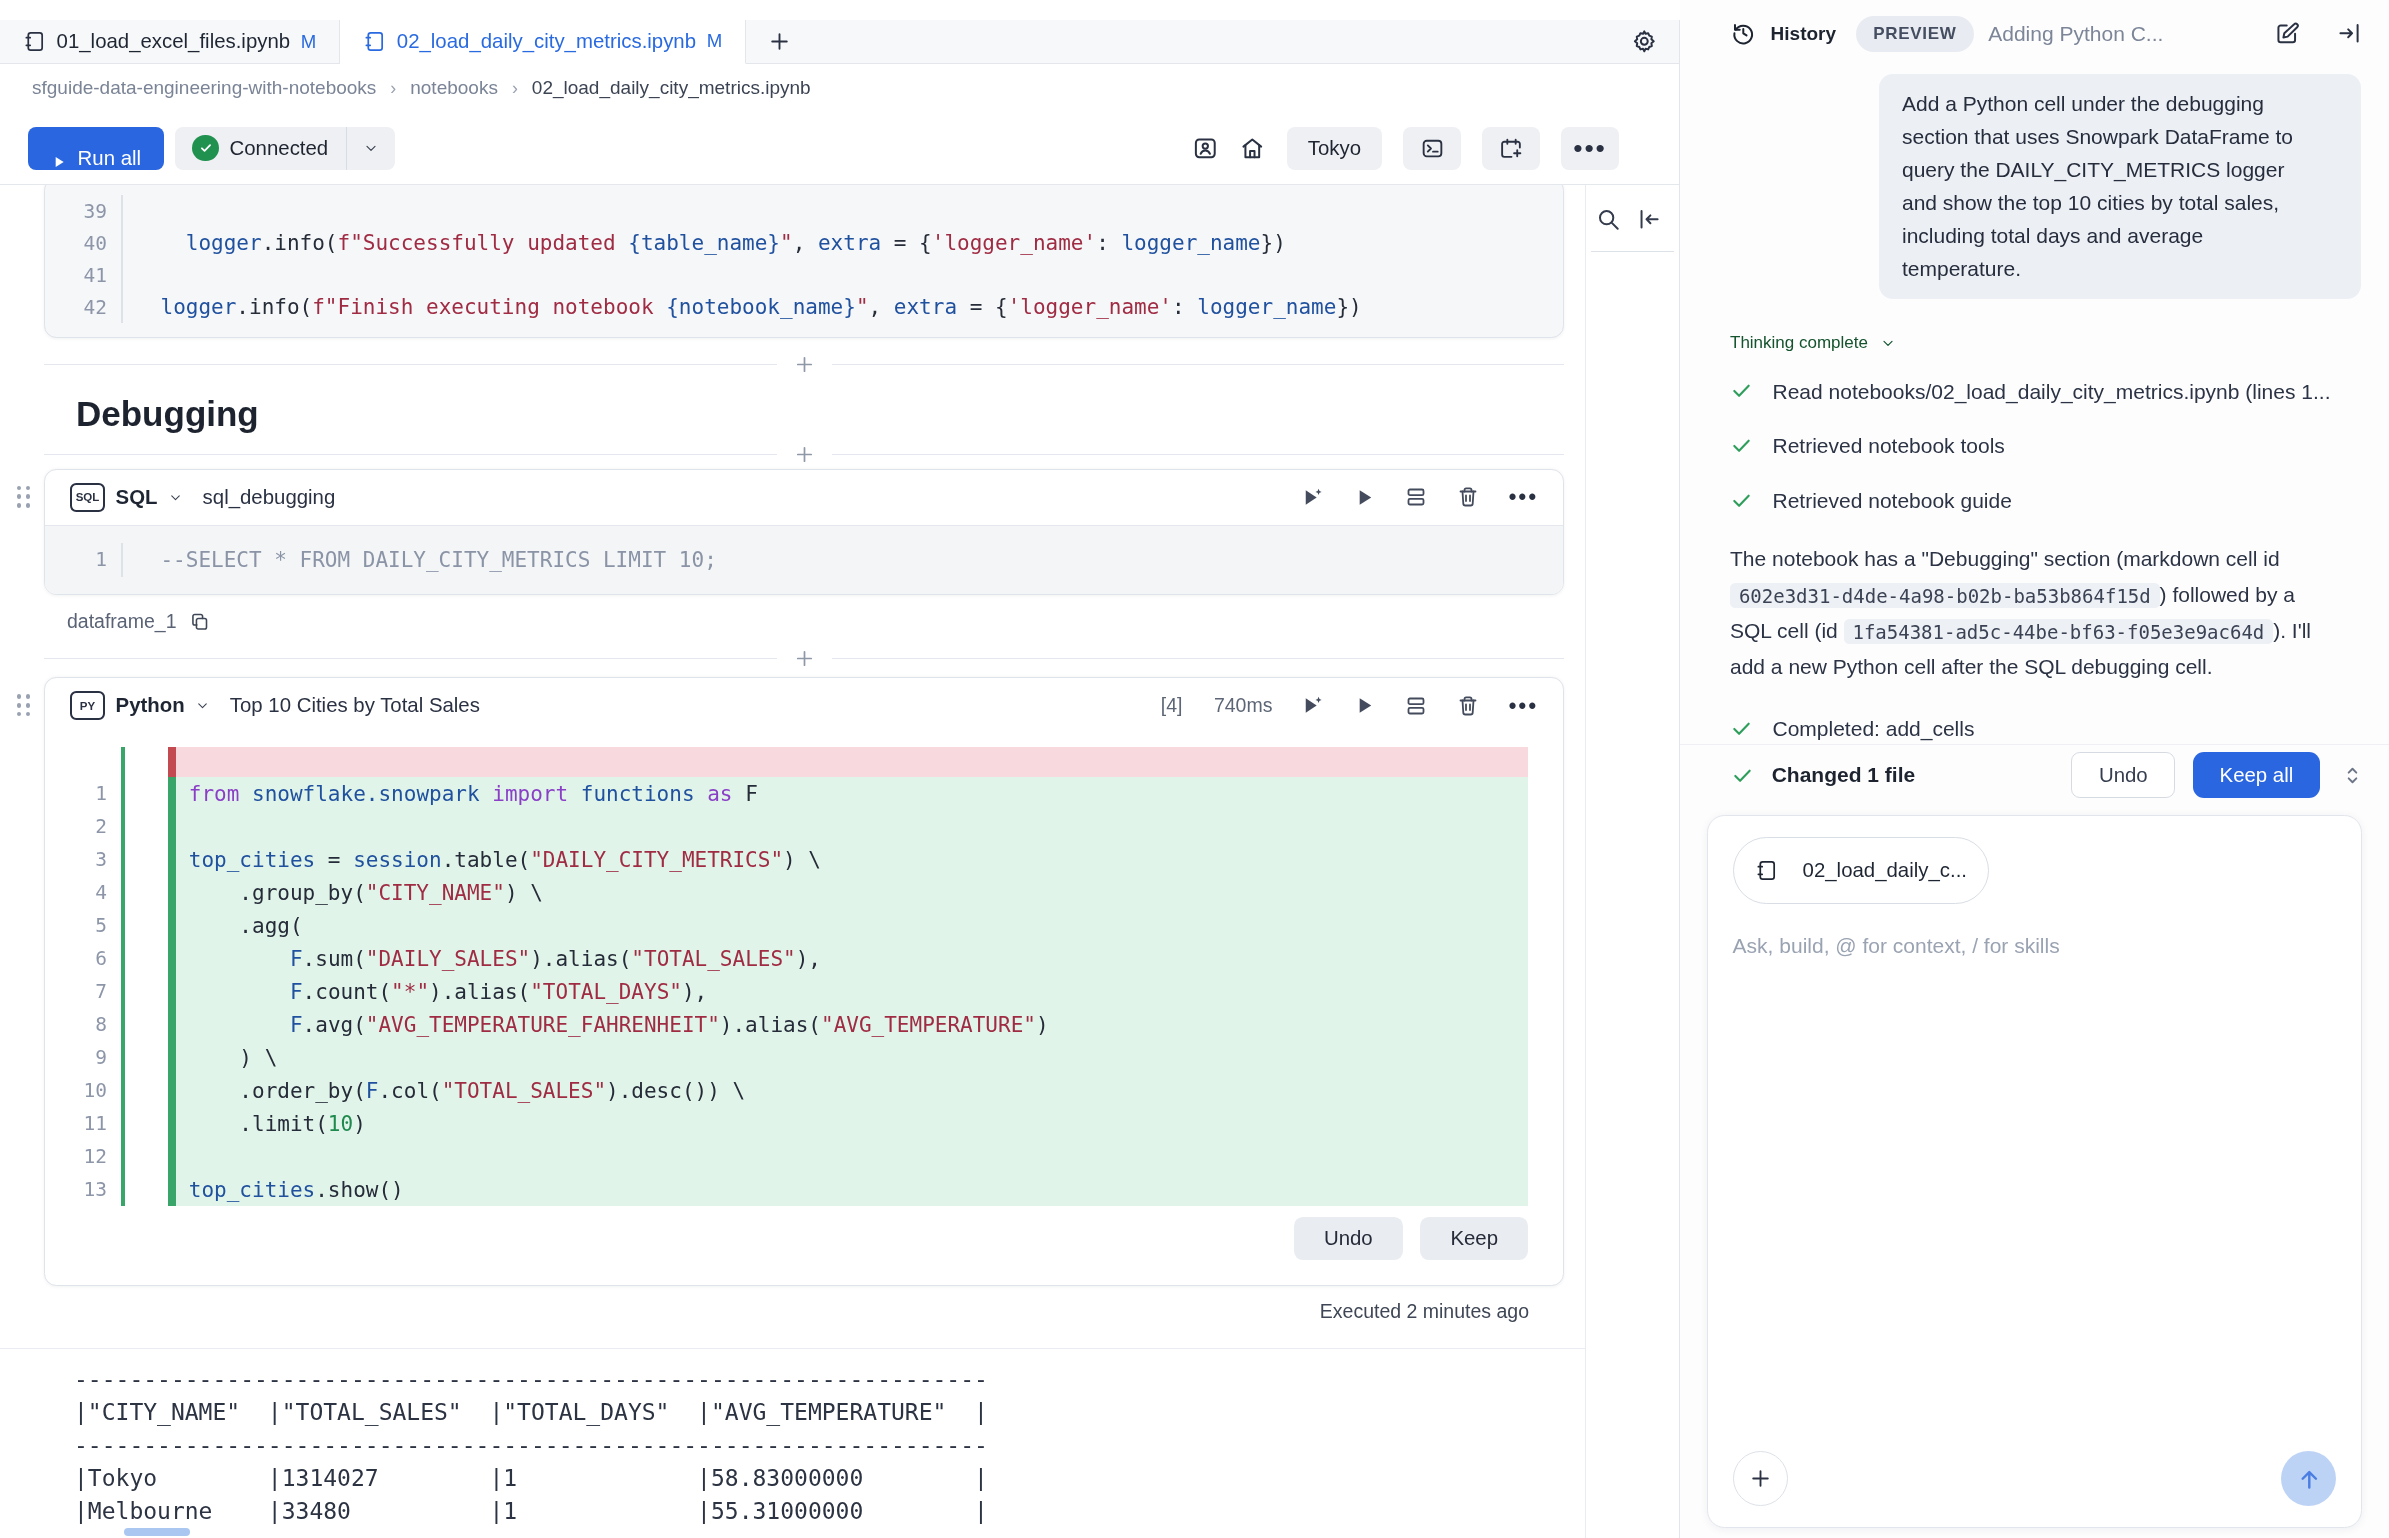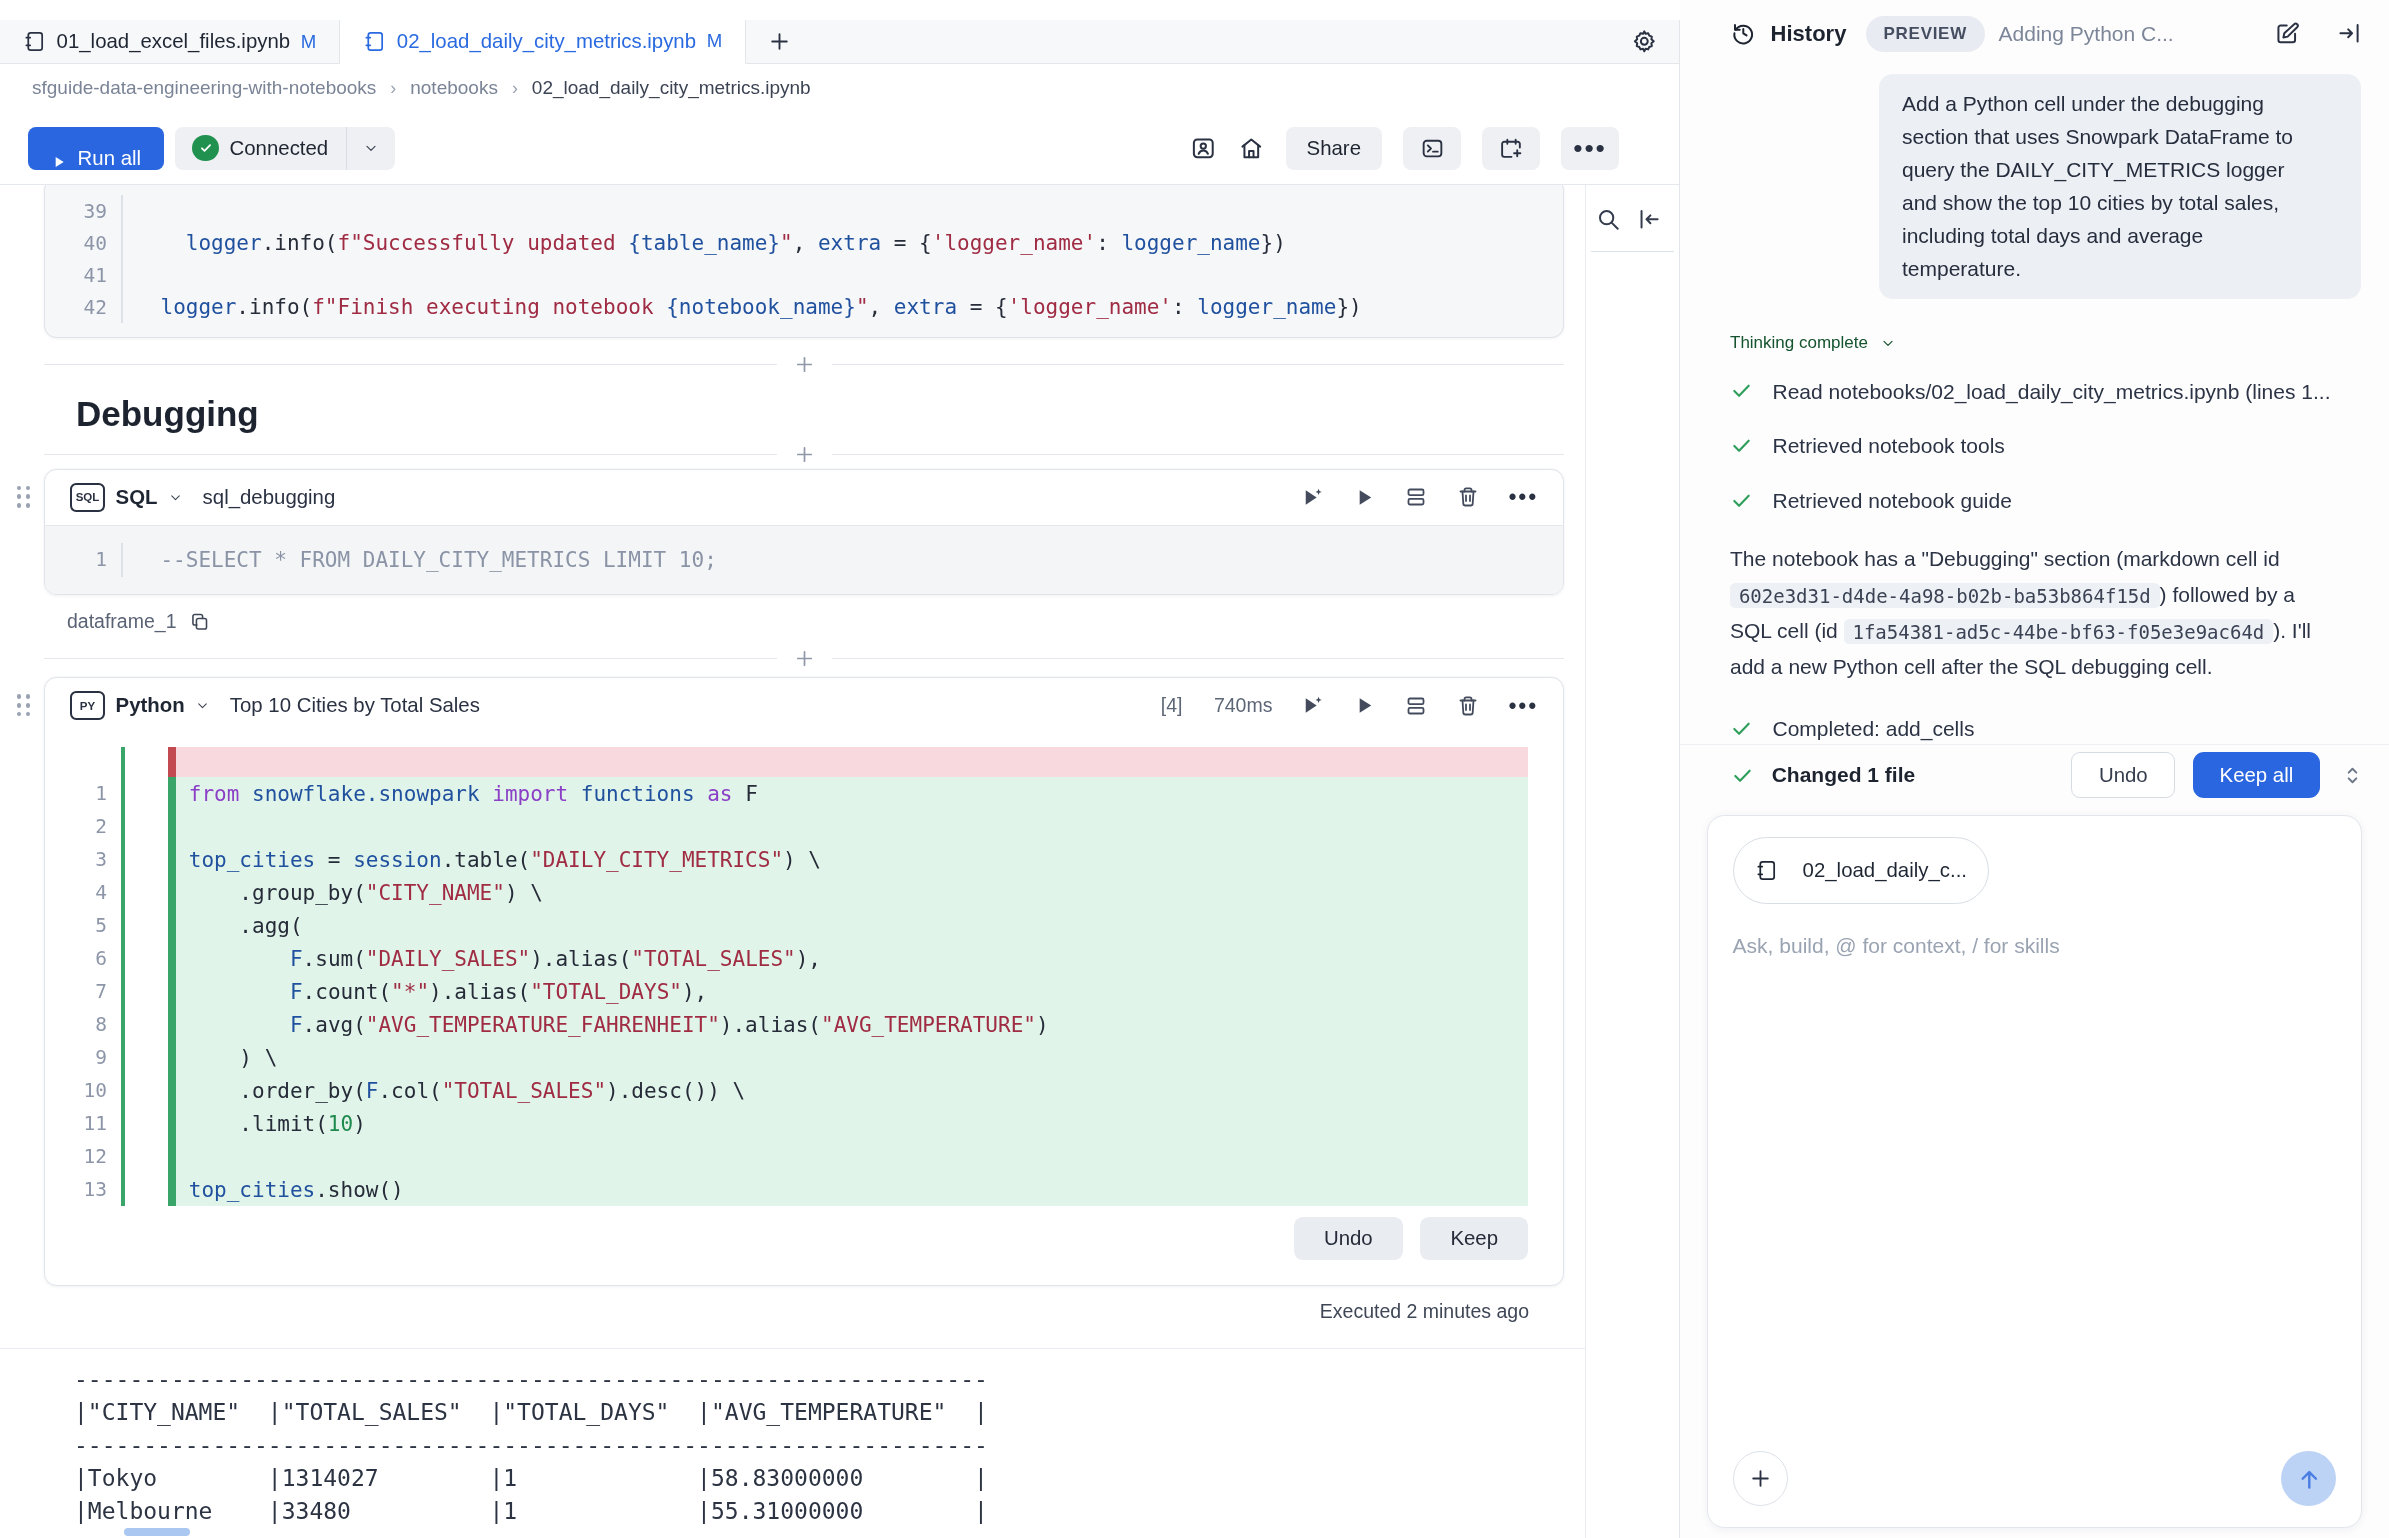--- a/index.html
+++ b/index.html
@@ -94,21 +94,21 @@
 
   .executed { width:1520px; text-align:right; padding-right:35px; margin-top:14px; font-size:19.5px; color:#3f4756; height:25px; }
   .outhr { width:1585px; margin-left:-44px; height:1.3px; background:#e9ecf1; margin-top:23px; }
   .output { margin:14px 0 0 30px; font-family:"DejaVu Sans Mono","Liberation Mono",monospace; font-size:23px; line-height:33px; color:#2c3342; white-space:pre; }
   .hscroll { position:absolute; left:124px; bottom:3.5px; width:66px; height:8px; border-radius:4.4px; background:#a9c7f1; cursor:pointer; }
 
   
   .chat { flex:1; display:flex; flex-direction:column; background:#fdfdfe; position:relative; }
   .chathead { height:67px; display:flex; align-items:center; padding:0 26.6px 0 50px; flex:0 0 auto; }
   .chathead .hist { display:flex; align-items:center; gap:14px; color:#1d2430; }
-  .chattitle { font-size:22px; font-weight:700; color:#1d2430; }
+  .chattitle { font-size:19px; font-weight:700; color:#1d2430; }
   .pill { background:#e8ebf1; color:#454e60; font-size:17px; font-weight:600; letter-spacing:0.7px; padding:8px 17.7px; border-radius:885px; margin-left:19.5px; }
   .session { color:#7c8698; font-size:21px; margin-left:14px; white-space:nowrap; }
   .chathead .hright { margin-left:auto; display:flex; align-items:center; gap:35px; color:#2a3142; }
   .chathead .hright span { cursor:pointer; display:flex; }
 
   .msgs { flex:1; min-height:0; overflow:hidden; padding:7px 28px 0 50px; position:relative; }
   .bubble { margin-left:auto; width:482px; background:#eceff4; border-radius:14px; padding:13.3px 23px; font-size:21px; line-height:33px; color:#262d3d; }
   .thinking { margin-top:34px; display:flex; align-items:center; gap:12.4px; color:#14532d; font-size:17px; cursor:pointer; }
   .checklist { list-style:none; margin-top:25px;text-align:right; }
   .checklist li { display:flex; gap:19.5px; align-items:flex-start; margin-bottom:26.6px; font-size:21px; color:#2b3344; line-height:28px; }
@@ -214,21 +214,21 @@
             </svg>
         </span>
         <span class="tb-icon">
           <svg width="26.6" height="26.6" viewBox="0 0 24 24">
               <path d="M4 10.5L12 4l8 6.5"></path>
               <path d="M5.8 9.2V20h12.4V9.2"></path>
               <path d="M10 20v-5.5h4V20"></path>
             </svg>
         </span>
         <button class="tb-btn">
-            <span>Share</span>
+            <span>Tokyo</span>
           </button>
         <button class="tb-btn iconbtn">
           <svg width="25" height="25" viewBox="0 0 24 24">
               <rect x="3.5" y="4.5" width="17" height="15" rx="3"></rect>
               <path d="M7.5 9l3 3-3 3M12.5 15h4.5"></path>
             </svg>
         </button>
         <button class="tb-btn iconbtn">
           <svg width="25" height="25" viewBox="0 0 24 24">
               <path d="M20 11V7.5a2 2 0 0 0-2-2H5a2 2 0 0 0-2 2V18a2 2 0 0 0 2 2h7"></path>

